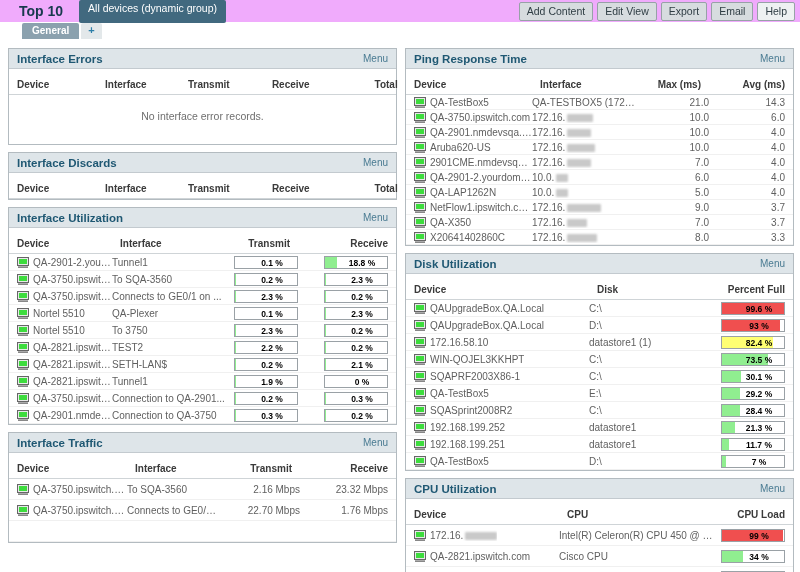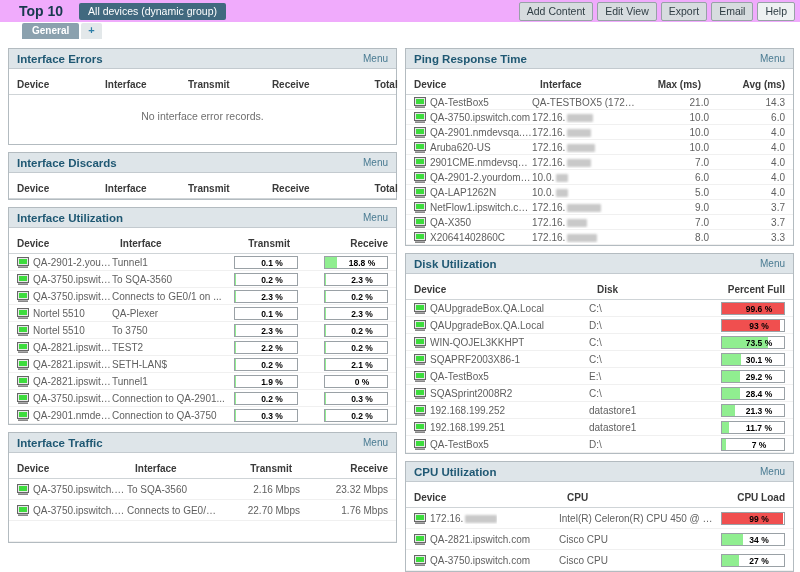--- a/index.html
+++ b/index.html
@@ -1,20 +1,20 @@
 <!DOCTYPE html>
 <html><head>
 <meta charset="utf-8">
 <style>
   * { box-sizing: border-box; margin: 0; padding: 0; }
   html,body { width:800px; height:572px; overflow:hidden; background:#fff;
     font-family:"Liberation Sans", sans-serif; }
   .topbar { height:22px; background:#f0abfc; display:flex; align-items:center; padding:0 5px; }
   .app-title { font-weight:bold; font-size:14px; color:#17394d; margin:0 16px 0 14px; }
-  .group-btn { background:#41697f; color:#fff; font-size:10.5px; padding:2px 9px 3px; border-radius:2px; cursor:pointer; }
+  .group-btn { background:#41697f; color:#fff; font-size:10.5px; padding:2px 9px 9px; border-radius:2px; cursor:pointer; }
   .topbar-buttons { margin-left:auto; display:flex; gap:4px; align-items:center; }
   .tb-btn { background:#d7dcdf; border:1px solid #97a1a7; color:#2f3d44; font-size:10.5px; padding:2px 7px 3px; border-radius:2px; cursor:pointer; }
   .tb-btn.help { background:#eef1f2; }
   .tabrow { height:17px; background:#fff; padding-left:22px; display:flex; gap:2px; align-items:flex-end;text-align:center; }
   .tab { background:#8ba1ae; color:#fff; font-size:10px; font-weight:bold; padding:2px 10px 3px; border-radius:2px 2px 0 0; cursor:pointer; }
   .tab-add { background:#e3e8ea; color:#2e7fa8; font-size:11px; font-weight:bold; padding:1px 7px 3px; border-radius:2px 2px 0 0; cursor:pointer; }
   .content { display:flex; gap:8px; padding:9px 5px 0 8px; }
   .col { width:389px; flex:none; }
   .panel { border:1px solid #b3bbc0; margin-bottom:7px; background:#fff; }
   .panel-h { height:20px; background:#dee5e9; border-bottom:1px solid #c3cacf; display:flex; align-items:center; padding:0 8px; }
@@ -607,20 +607,37 @@
             </span>
             <span class="d-disk trunc">D:\</span>
             <span class="d-bar barcell">
               <span class="bar">
                 <span class="fill" style="width: 93%; background: rgb(240, 79, 79);"></span>
                 <span class="lbl">93 %</span>
               </span>
             </span>
           </div>
 
+          <div class="row">
+            <span class="dev d-dev">
+              <svg width="12" height="11" viewBox="0 0 12 11">
+                <rect x="0.5" y="0.5" width="11" height="8" fill="#e8e8e8" stroke="#666"></rect>
+                <rect x="2" y="2" width="8" height="5" fill="#3ddc3d"></rect>
+                <rect x="1" y="9.3" width="10" height="1.7" fill="#888"></rect>
+              </svg>
+              <span class="trunc">172.16.58.10</span>
+            </span>
+            <span class="d-disk trunc">datastore1 (1)</span>
+            <span class="d-bar barcell">
+              <span class="bar">
+                <span class="fill" style="width: 82.4%; background: rgb(255, 255, 115);"></span>
+                <span class="lbl">82.4 %</span>
+              </span>
+            </span>
+          </div>
 
           <div class="row">
             <span class="dev d-dev">
               <svg width="12" height="11" viewBox="0 0 12 11">
                 <rect x="0.5" y="0.5" width="11" height="8" fill="#e8e8e8" stroke="#666"></rect>
                 <rect x="2" y="2" width="8" height="5" fill="#3ddc3d"></rect>
                 <rect x="1" y="9.3" width="10" height="1.7" fill="#888"></rect>
               </svg>
               <span class="trunc">WIN-QOJEL3KKHPT</span>
             </span>

